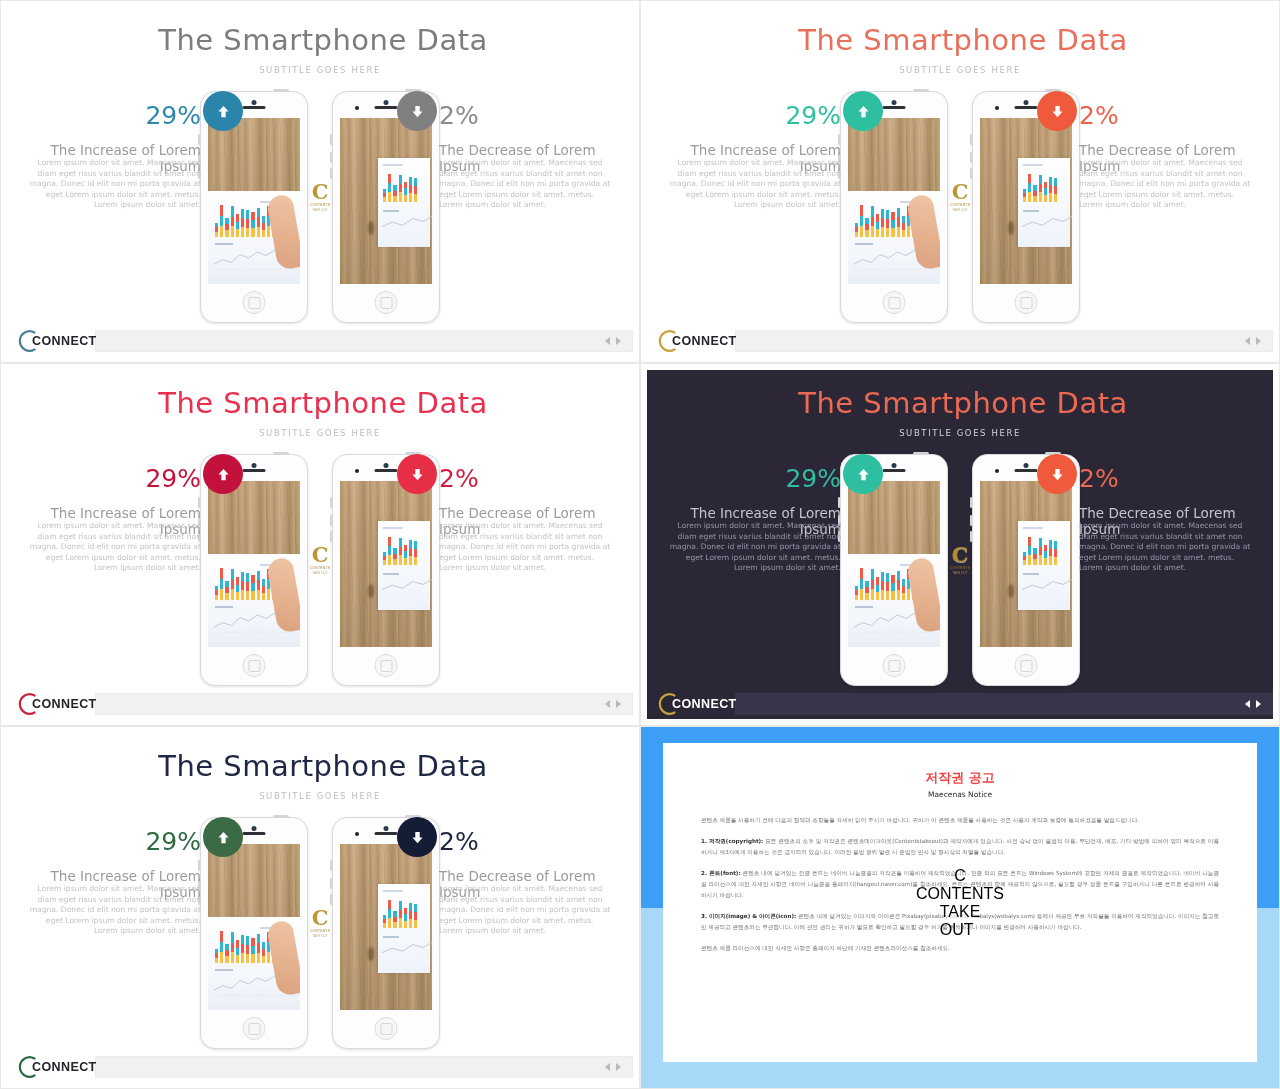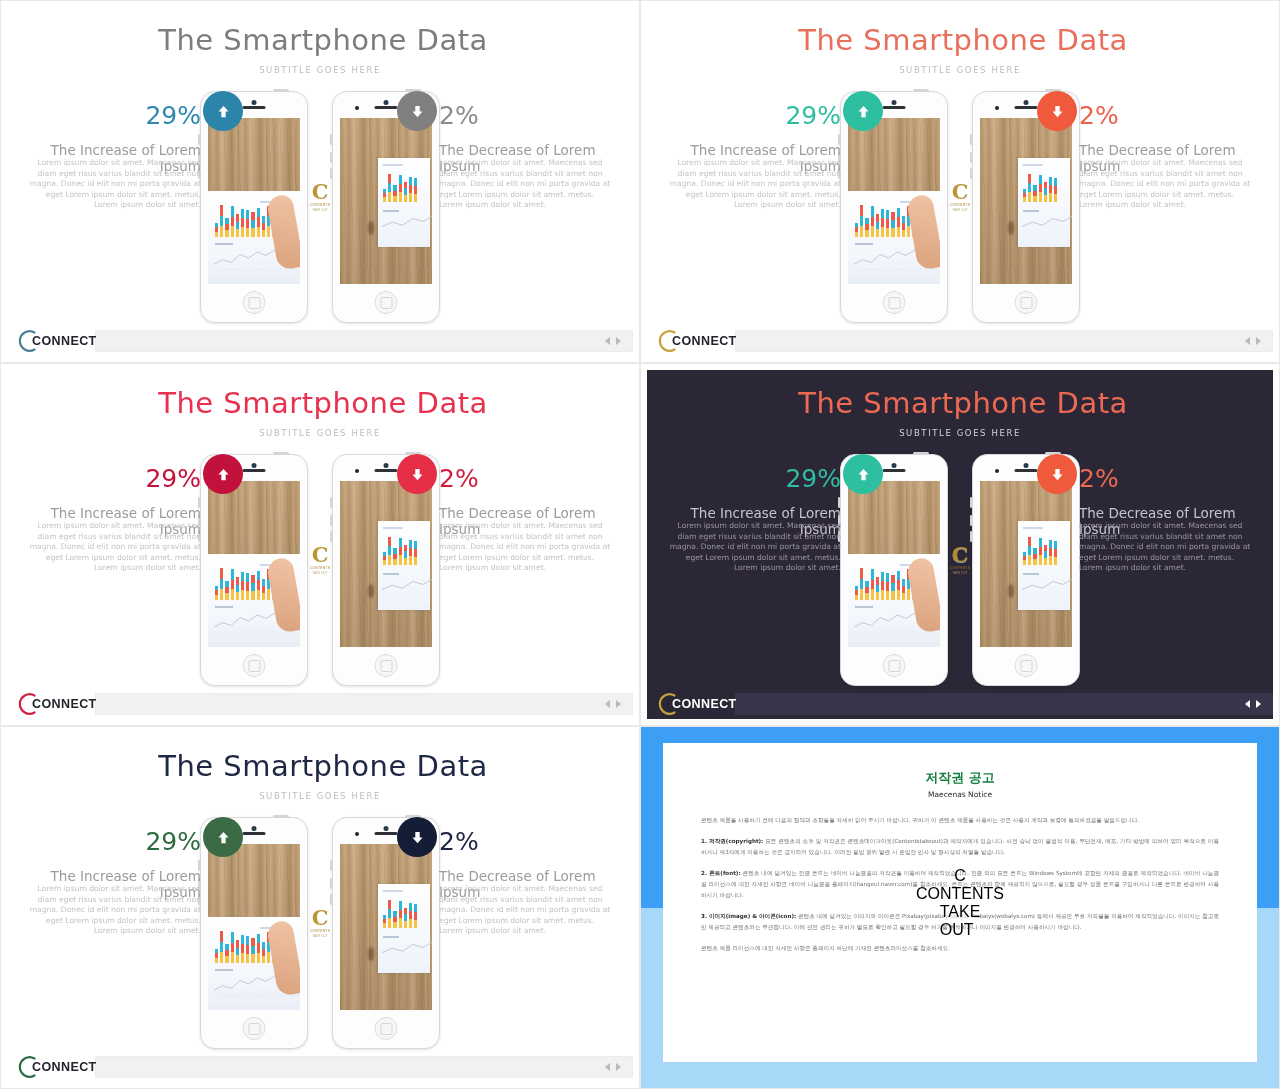--- a/index.html
+++ b/index.html
@@ -295,21 +295,21 @@
     position:absolute;
     left:22px; right:22px; top:16px; bottom:26px;
     background:#ffffff;
     padding:26px 38px;
     overflow:hidden;
   }
   .cp-title {
     text-align:center;
     font-size:13px;
     font-weight:bold;
-    color:#15803d;
+    color:#ef4444;
     font-family:"DejaVu Sans", sans-serif;
   }
   .cp-sub {
     text-align:center;
     font-size:7.5px;
     color:#2a2a2a;
     margin-top:3px;
     margin-bottom:16px;
     font-family:"DejaVu Sans", sans-serif;
   }

